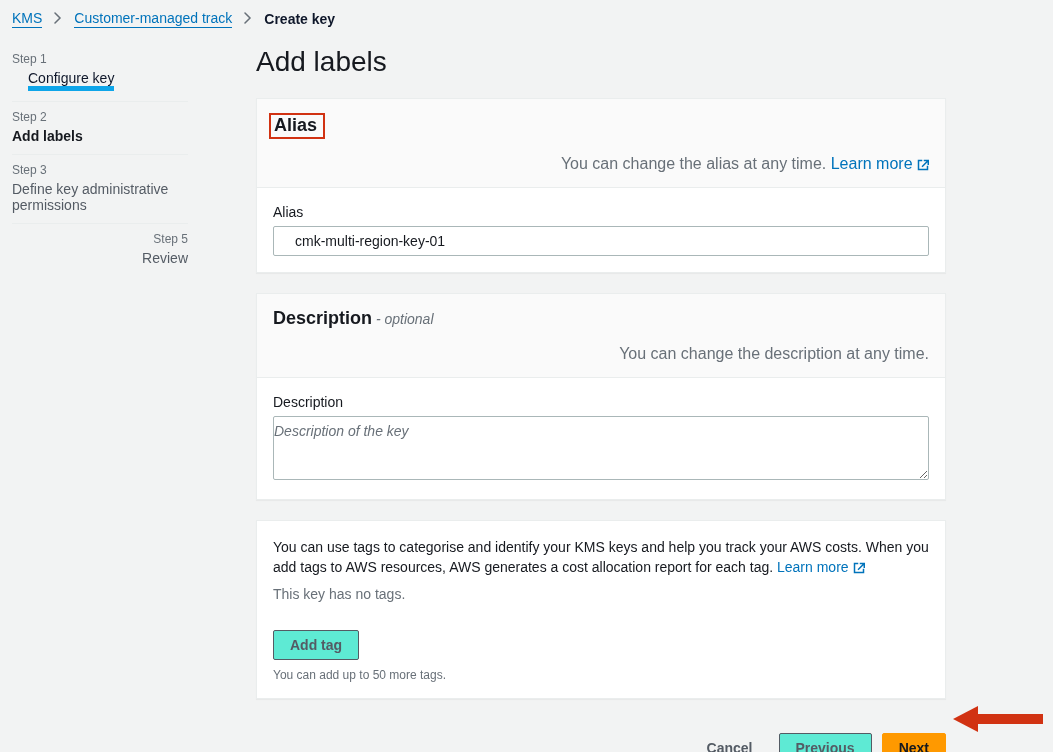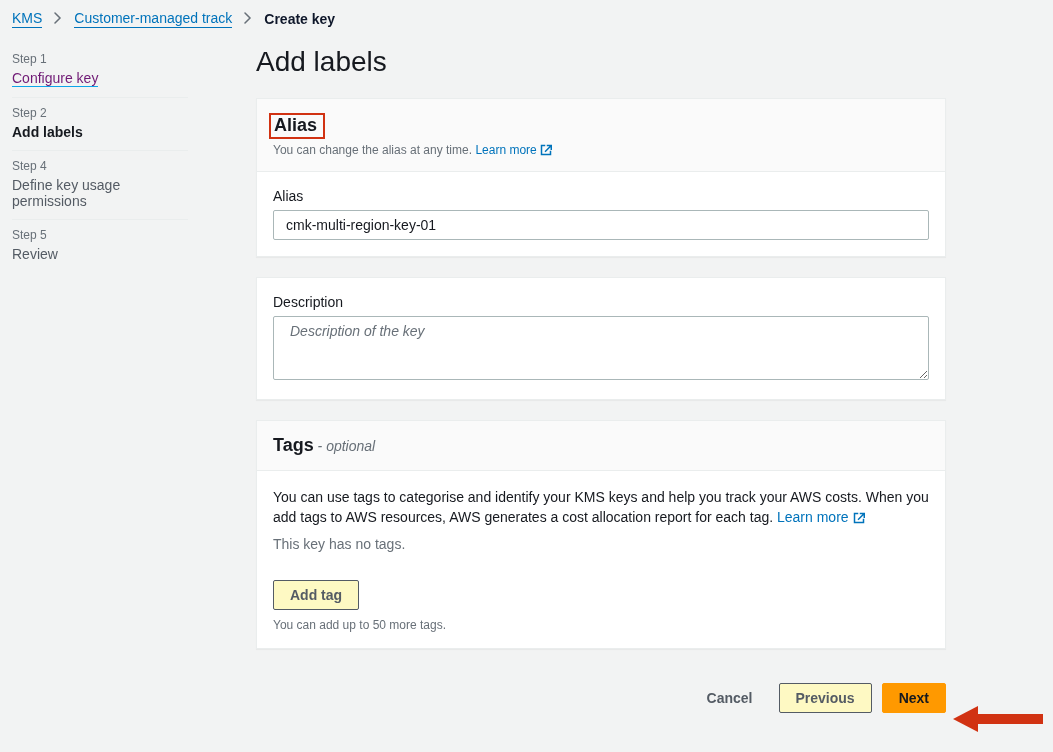--- a/index.html
+++ b/index.html
@@ -35,35 +35,36 @@
     }
     .layout {
       display: flex;
       align-items: flex-start;
     }
     .sidebar {
       width: 200px;
       padding: 8px 12px 0 12px;
     }
     .step-block { padding: 8px 0 10px 0; border-bottom: 1px solid #eaeded; }
-    .step-block:last-of-type { border-bottom: none; }
+    .step-block:last-of-type { border-bottom: none; text-align: right; }
     .step-label {
       font-size: 12px;
       color: #687078;
       margin-bottom: 4px;
     }
     .step-title {
       font-size: 14px;
       color: #545b64;
     }
     .step-title.link {
-      color: #701a75;
-      border-bottom: 1px solid #0ea5e9;
+      color: #0f172a;
+      border-bottom: 5px solid #0ea5e9;
       display: inline-block;
       cursor: pointer;
+      margin-left: 16px;
     }
     .step-title.active {
       color: #16191f;
       font-weight: 700;
     }
     .main {
       flex: 1;
       padding: 0 0 0 56px;
       width: 760px;
     }
@@ -85,58 +86,59 @@
       font-weight: 700;
       color: #16191f;
       display: inline;
     }
     .panel-header .optional {
       font-style: italic;
       font-size: 14px;
       color: #687078;
     }
     .panel-header .subtext {
-      font-size: 12px;
-      color: #687078;
-      margin-top: 4px;
+      font-size: 16px;
+      color: #687078;
+      margin-top: 16px;
+      text-align: right;
     }
     .panel-body { padding: 16px; }
     .field-label { font-size: 14px; color: #16191f; margin-bottom: 6px; }
     .text-input {
       width: 100%;
-      padding: 6px 12px;
+      padding: 6px 21px;
       font-size: 14px;
       border: 1px solid #aab7b8;
       border-radius: 2px;
       color: #16191f;
     }
     .textarea {
       width: 100%;
       height: 64px;
-      padding: 6px 16px;
+      padding: 6px 0;
       font-size: 14px;
       border: 1px solid #aab7b8;
       border-radius: 2px;
       font-family: inherit;
       resize: vertical;
       font-style:normal;
     }
     .textarea::placeholder { font-style: italic; color: #687078;}
     .learn-link { color: #0073bb; text-decoration: none; cursor: pointer;}
     .external-icon svg { vertical-align: -2px; }
     .tags-text { font-size: 14px; color: #16191f; margin-bottom: 8px; line-height: 1.45;}
     .tags-empty { color: #687078; font-size: 14px; margin-bottom: 28px;}
     .btn {
       font-size: 14px;
       padding: 6px 16px;
       border-radius: 2px;
       cursor: pointer;
       font-weight: 700;
       border: 1px solid #545b64;
-      background: #fef9c3;
+      background: #5eead4;
       color: #545b64;
     }
     .btn.primary { background: #ff9900; border-color: #ff9900; color: #16191f; }
     .btn.plain { border: none; background: transparent; color: #545b64; font-weight: 700; }
     .tag-hint { font-size: 12px; color: #687078; margin-top: 8px; }
     .footer-actions {
       max-width: 690px;
       display:flex;
       justify-content:flex-end;
       gap: 10px;
@@ -177,22 +179,22 @@
   <aside class="sidebar">
     <div class="step-block">
       <div class="step-label">Step 1</div>
       <span class="step-title link">Configure key</span>
     </div>
     <div class="step-block">
       <div class="step-label">Step 2</div>
       <div class="step-title active">Add labels</div>
     </div>
     <div class="step-block">
-      <div class="step-label">Step 4</div>
-      <div class="step-title">Define key usage permissions</div>
+      <div class="step-label">Step 3</div>
+      <div class="step-title">Define key administrative permissions</div>
     </div>
     <div class="step-block">
       <div class="step-label">Step 5</div>
       <div class="step-title">Review</div>
     </div>
   </aside>
 
   <main class="main">
     <h1 class="page-title">Add labels</h1>
 
@@ -213,31 +215,32 @@
           </a>
         </div>
       </div>
       <div class="panel-body">
         <div class="field-label">Alias</div>
         <input class="text-input" type="text" value="cmk-multi-region-key-01" style="">
       </div>
     </section>
 
     <section class="panel">
+      <div class="panel-header">
+        <h2>Description</h2>
+        <span class="optional"> <span>- optional</span></span>
+        <div class="subtext">You can change the description at any time.</div>
+      </div>
       <div class="panel-body">
         <div class="field-label">Description</div>
         <textarea class="textarea" placeholder="Description of the key" style=""></textarea>
       </div>
     </section>
 
     <section class="panel">
-      <div class="panel-header">
-        <h2>Tags</h2>
-        <span class="optional"> <span>- optional</span></span>
-      </div>
       <div class="panel-body">
         <div class="tags-text">
           <span>You can use tags to categorise and identify your KMS keys and help you track your AWS costs. When you add tags to AWS resources, AWS generates a cost allocation report for each tag.</span>
           <a class="learn-link">
             <span>Learn more</span>
             <span class="external-icon">
               <svg width="12" height="12" viewBox="0 0 16 16">
                   <path d="M13 13H3V3h4V1H1v14h14V9h-2v4zM9 1v2h3.6L6 9.6 7.4 11 14 4.4V8h2V1H9z" fill="#0073bb"></path>
                 </svg>
             </span>

